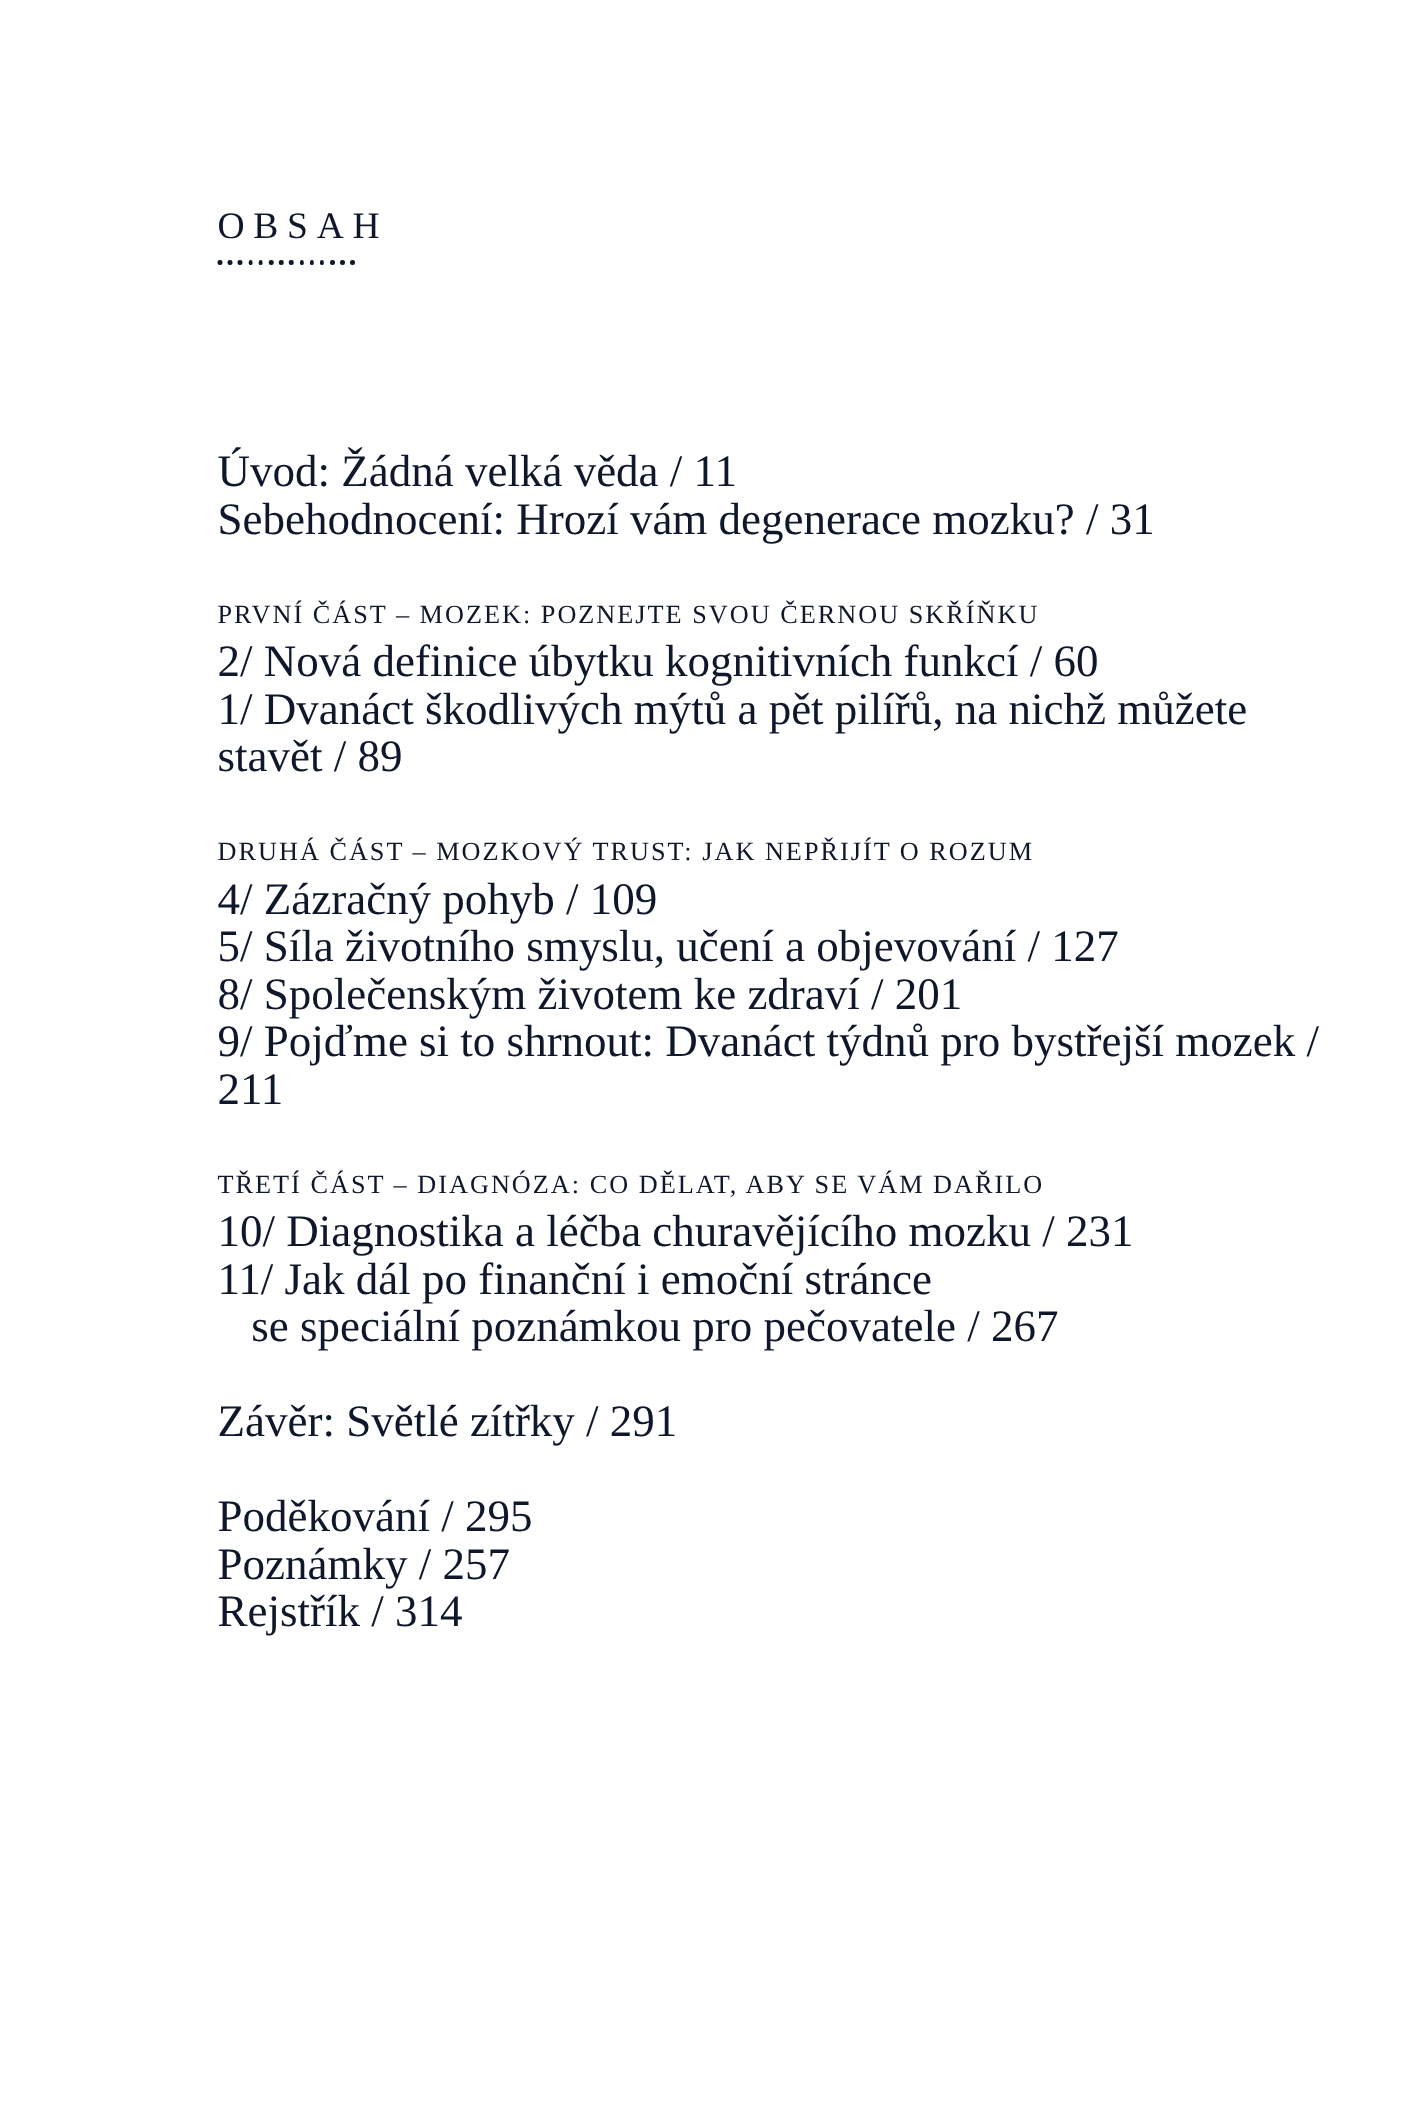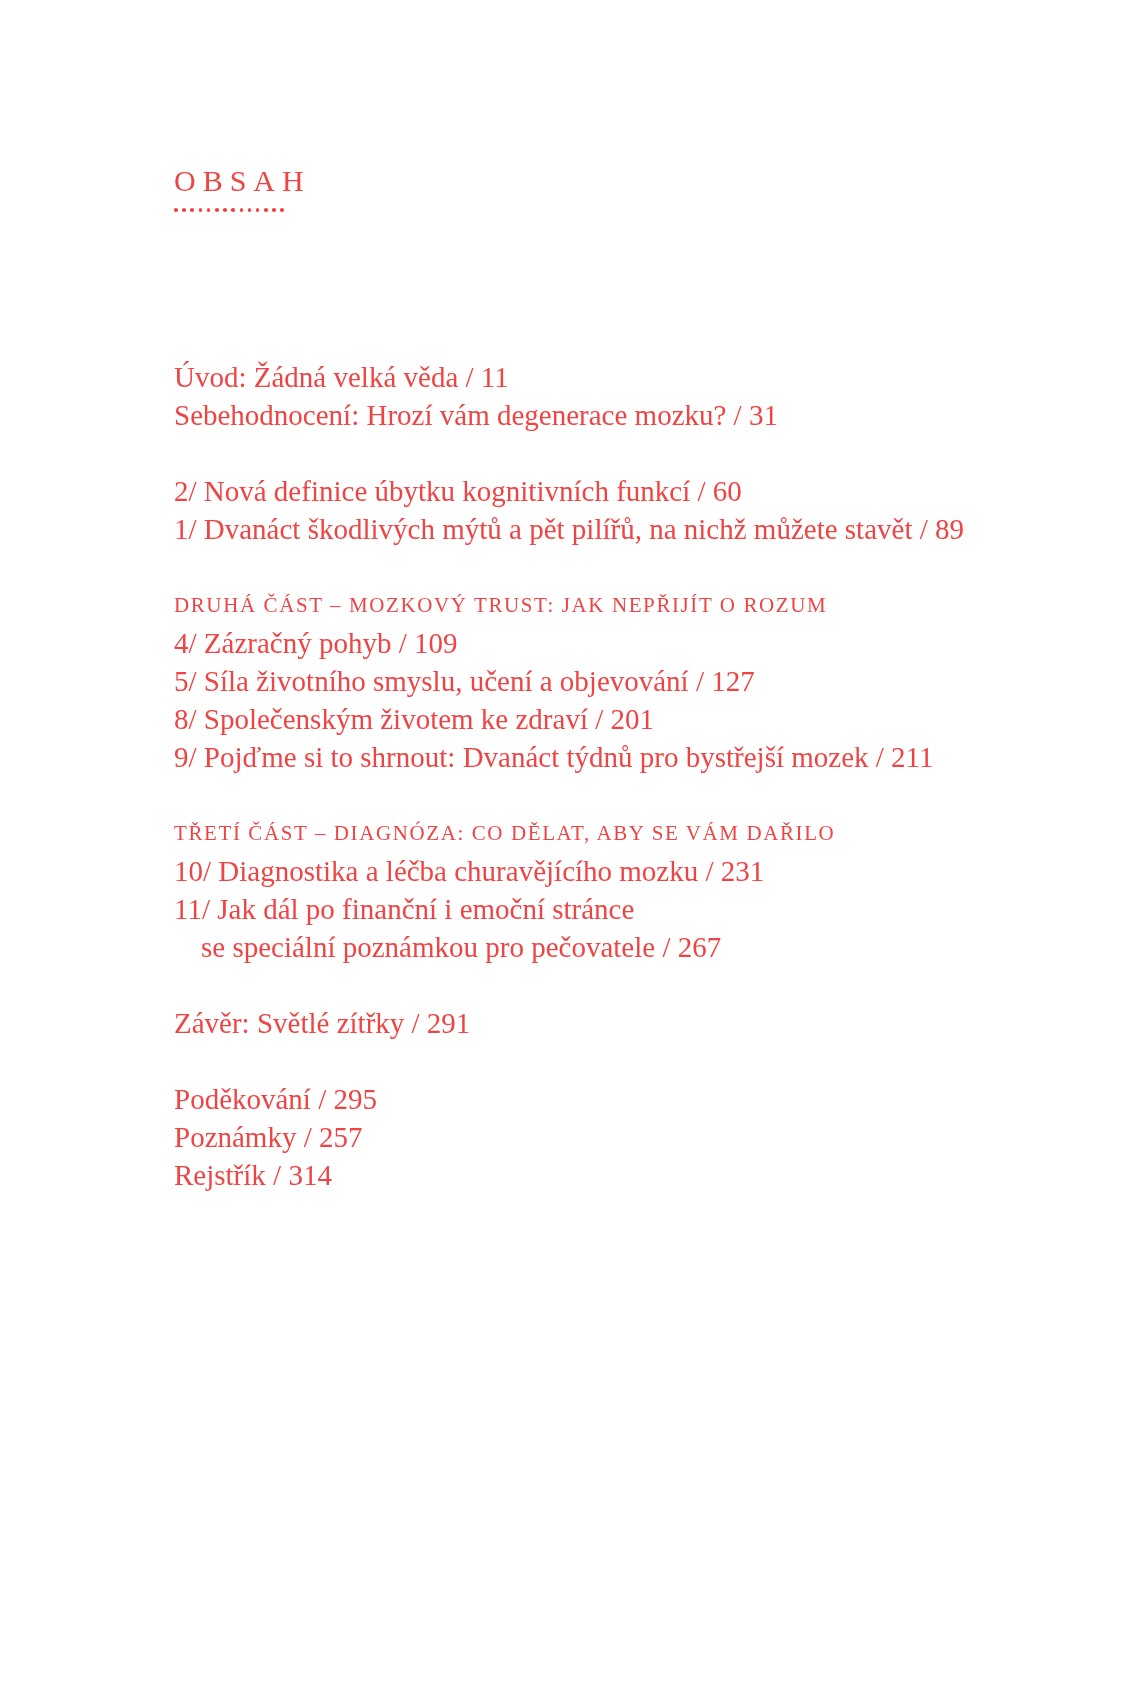--- a/index.html
+++ b/index.html
@@ -38,30 +38,30 @@
   }
   .toc { margin-top: 146px; }
   .toc-section + .toc-section { margin-top: 38px; }
   .toc-heading {
     font-size: 21px;
     letter-spacing: 1.6px;
     line-height: 38px;
     font-weight: 400;
   }
   .toc-line {
-    font-size: 29px;
+    font-size: 36px;
     line-height: 38px;
   }
   .toc-line.indent { padding-left: 27px; }
   .toc-line em { font-style: italic; }
 </style>
 </head>
 <body style="background: rgb(255, 255, 255);">
 
-<div class="page" style="color: #ef4444;">
+<div class="page" style="color: #0f172a;">
   <header class="toc-header">
     <h1 class="title">OBSAH</h1>
     <div class="dots" id="divider">
         <i></i>
         <i></i>
         <i></i>
         <i></i>
         <i></i>
         <i></i>
         <i></i>
@@ -73,20 +73,21 @@
         <i></i>
         <i></i>
       </div>
   </header>
   <main class="toc" id="toc">
       <section class="toc-section">
         <div class="toc-line"><span>Úvod: Žádná velká věda / 11</span></div>
         <div class="toc-line"><span>Sebehodnocení: Hrozí vám degenerace mozku? / 31</span></div>
       </section>
       <section class="toc-section">
+        <div class="toc-heading">PRVNÍ ČÁST – MOZEK: POZNEJTE SVOU ČERNOU SKŘÍŇKU</div>
         <div class="toc-line"><span>2/ Nová definice úbytku kognitivních funkcí / 60</span></div>
         <div class="toc-line"><span>1/ Dvanáct škodlivých mýtů a pět pilířů, na nichž můžete stavět / 89</span></div>
       </section>
       <section class="toc-section">
         <div class="toc-heading">DRUHÁ ČÁST – MOZKOVÝ TRUST: JAK NEPŘIJÍT O ROZUM</div>
         <div class="toc-line"><span>4/ Zázračný pohyb / 109</span></div>
         <div class="toc-line"><span>5/ Síla životního smyslu, učení a objevování / 127</span></div>
         <div class="toc-line"><span>8/ Společenským životem ke zdraví / 201</span></div>
         <div class="toc-line"><span>9/ Pojďme si to shrnout: Dvanáct týdnů pro bystřejší mozek / 211</span></div>
       </section>

